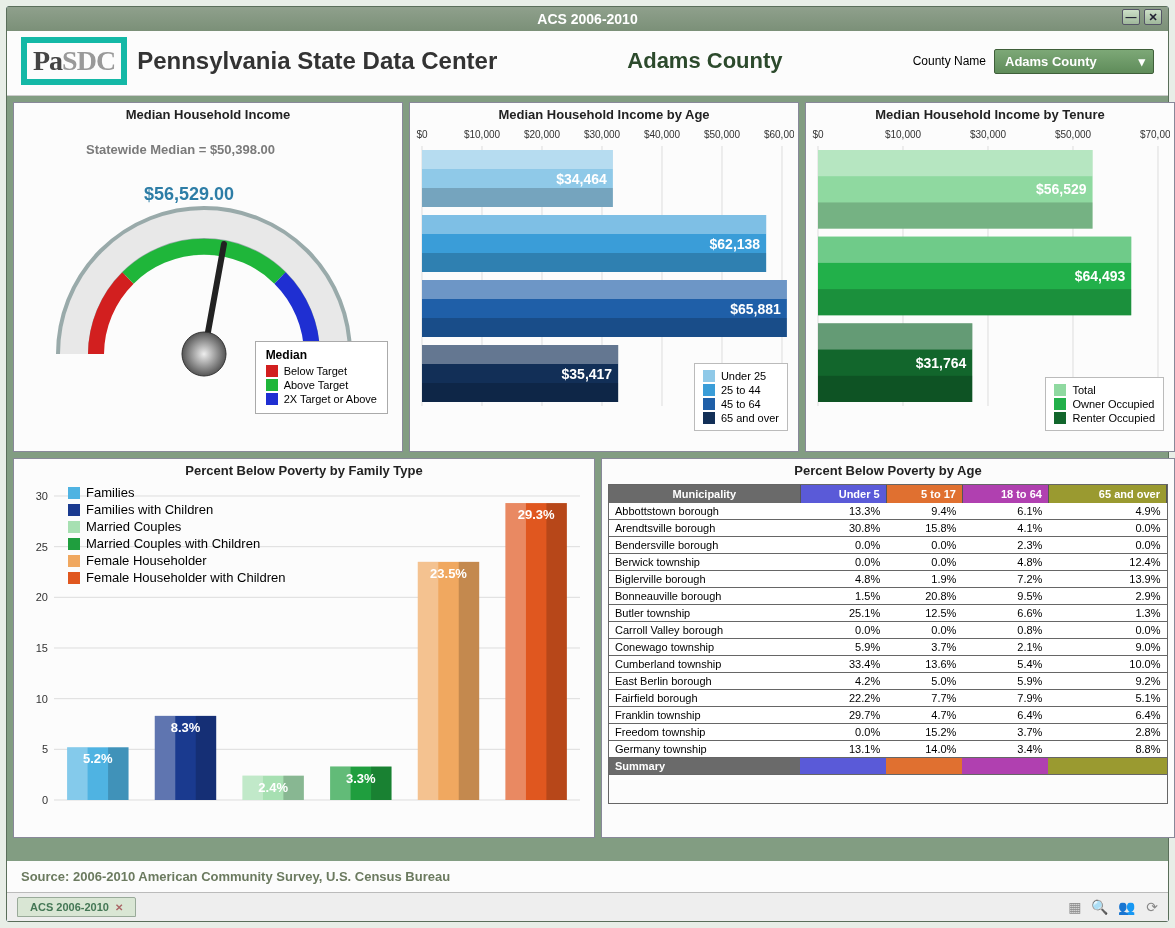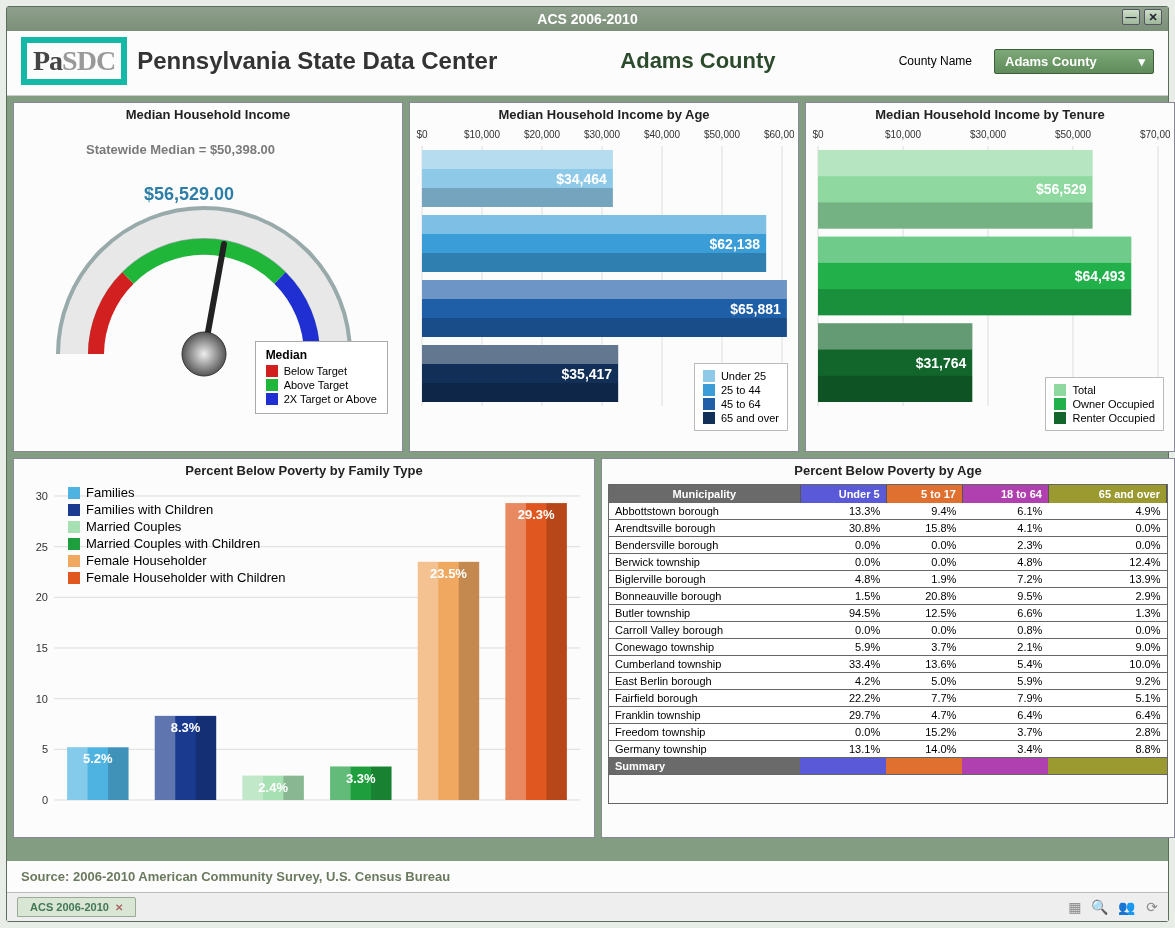--- a/index.html
+++ b/index.html
@@ -33,21 +33,21 @@
   .win-btn { width:18px; height:16px; background:linear-gradient(#cde0c8,#9fb79b); border:1px solid #556; border-radius:2px; display:flex; align-items:center; justify-content:center; font-size:11px; color:#223; cursor:pointer;}
   .header {
     display:flex; align-items:center; padding:6px 14px 10px 14px; gap:10px;
     background:#fcfcfc;
     border-bottom:1px solid #ccc;
   }
   .logo { border:6px solid #14b8a6; padding:2px 6px; font-size:28px; font-weight:bold; font-family:Georgia,serif; letter-spacing:-1px; color:#444;}
   .logo .gray { color:#999; }
   .app-title { font-size:24px; font-weight:bold; color:#333; }
   .county-title { flex:1; text-align:center; font-size:22px; font-weight:bold; color:#2c4a2c; }
-  .county-picker { display:flex; align-items:center; gap:22px; font-size:12px;justify-content:space-between; }
+  .county-picker { display:flex; align-items:center; gap:8px; font-size:12px;justify-content:space-between; }
   .county-select { background:linear-gradient(#7da877,#5f8c5a); color:#fff; border:1px solid #3f5f3a; padding:4px 28px 4px 10px; font-weight:bold; font-size:13px; border-radius:2px; position:relative; min-width:160px;}
   .county-select::after { content:"▾"; position:absolute; right:8px; top:4px; color:#fff; }
   .grid {
     flex:1; display:grid;
     grid-template-columns: 390px 390px 370px;
     grid-template-rows: 350px 380px;
     gap:6px; padding:6px;
     background:#829d82;
   }
   .panel { background:#fcfcfc; border:1px solid #889; position:relative; }
@@ -365,21 +365,21 @@
                 </tr>
                 <tr>
                   <td>Bonneauville borough</td>
                   <td>1.5%</td>
                   <td>20.8%</td>
                   <td>9.5%</td>
                   <td>2.9%</td>
                 </tr>
                 <tr>
                   <td>Butler township</td>
-                  <td>94.5%</td>
+                  <td>25.1%</td>
                   <td>12.5%</td>
                   <td>6.6%</td>
                   <td>1.3%</td>
                 </tr>
                 <tr>
                   <td>Carroll Valley borough</td>
                   <td>0.0%</td>
                   <td>0.0%</td>
                   <td>0.8%</td>
                   <td>0.0%</td>

